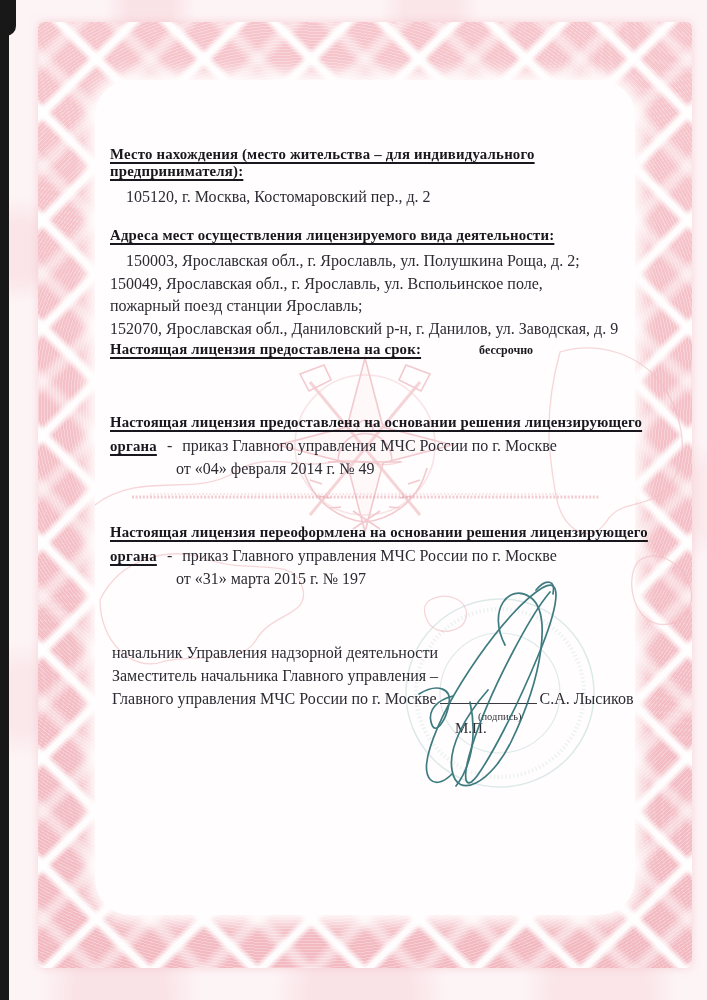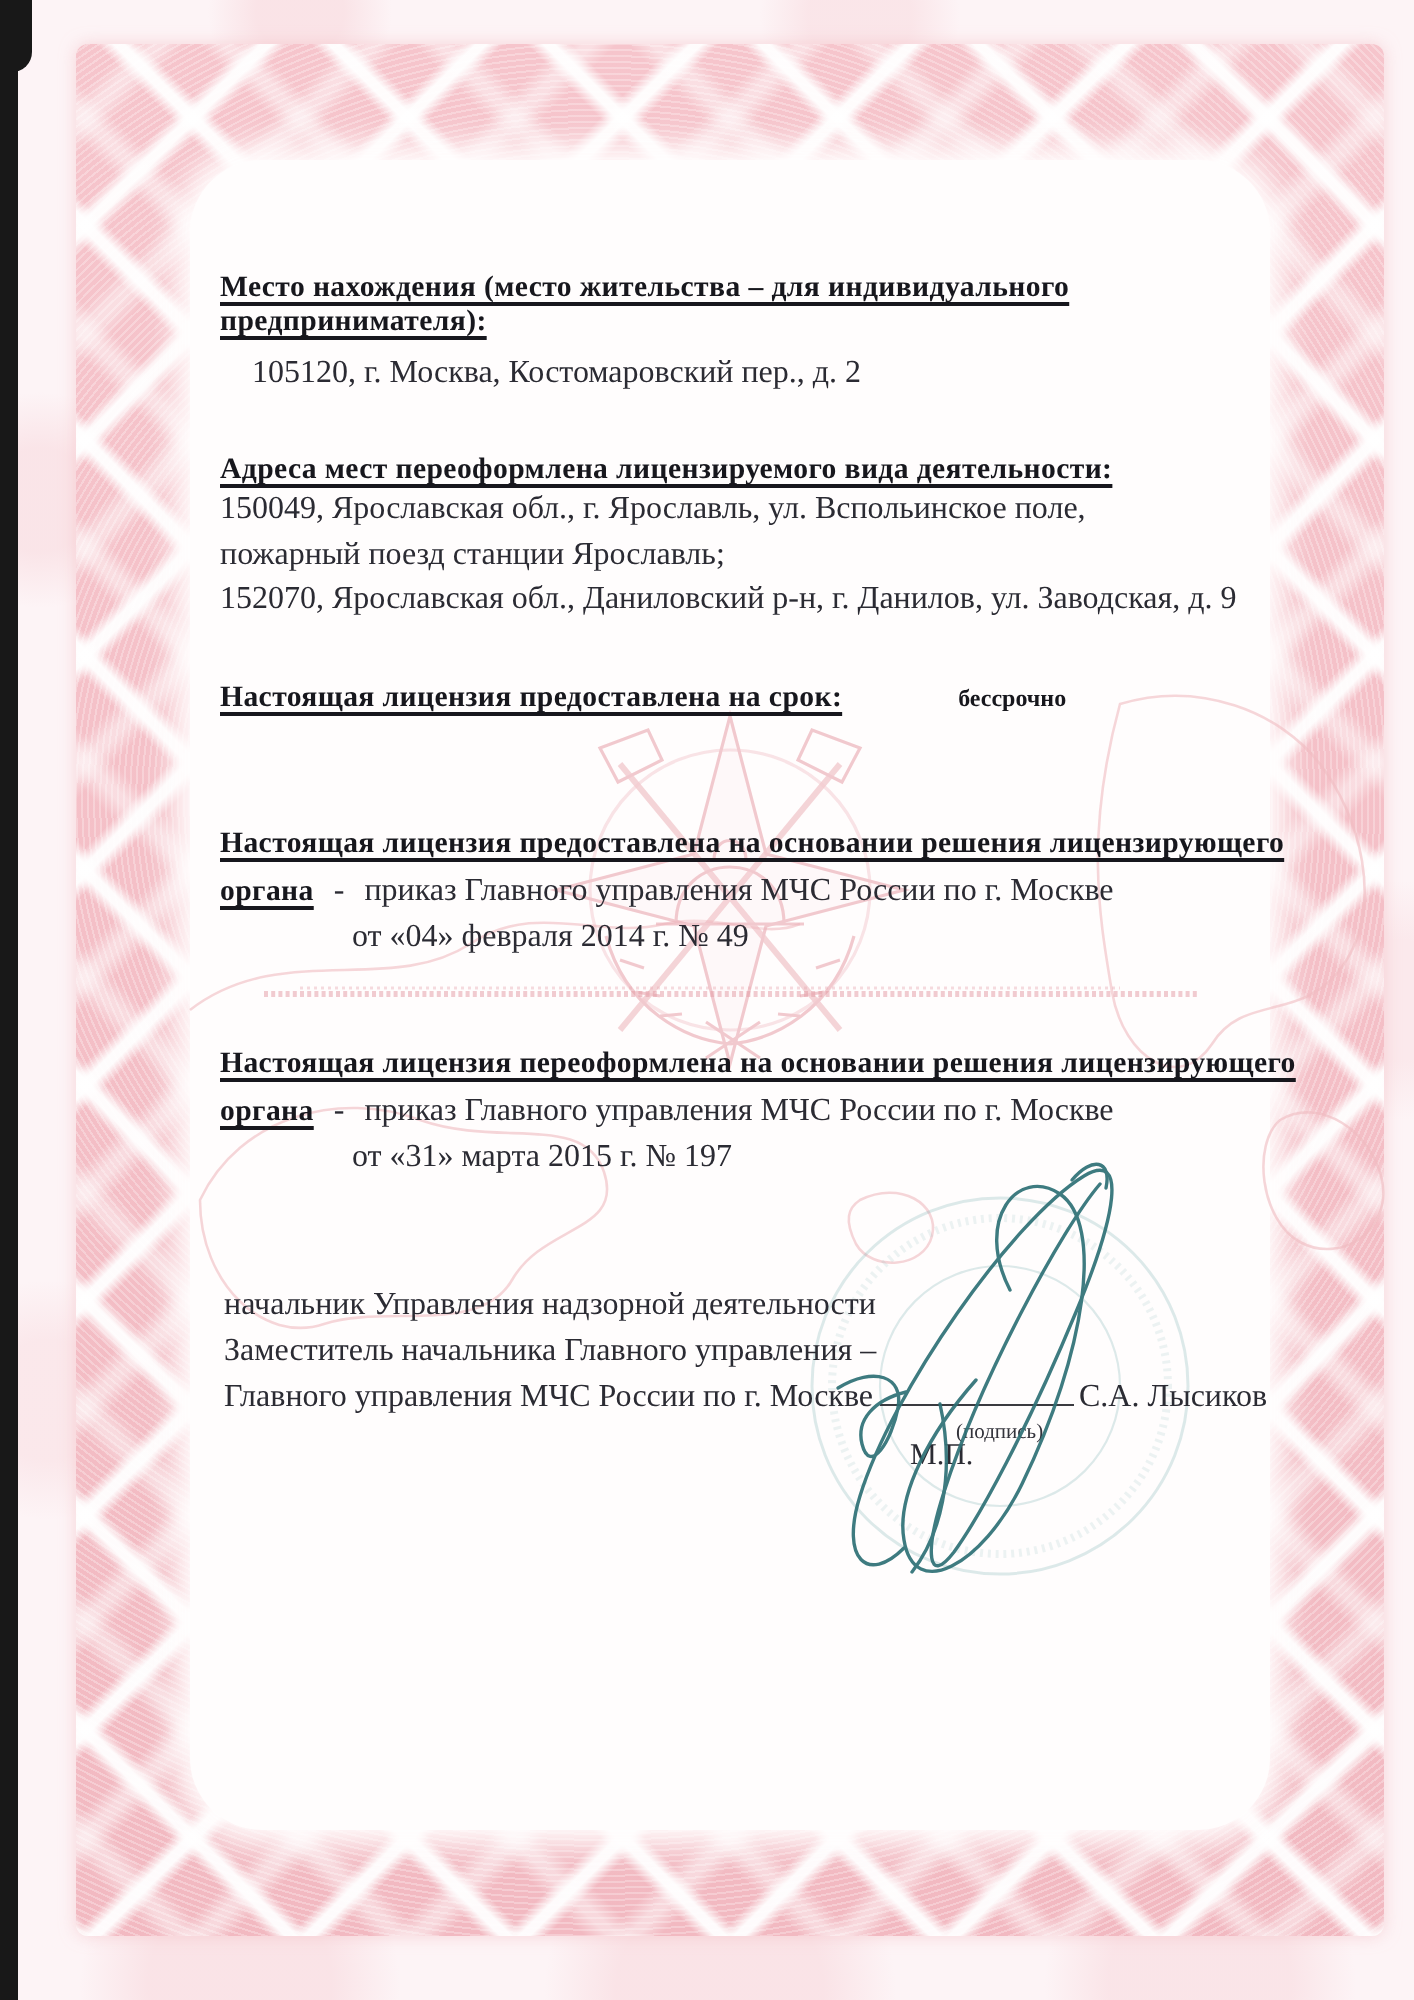--- a/index.html
+++ b/index.html
@@ -96,27 +96,28 @@
     </g>
     <g stroke="#86b6b8" fill="none" opacity="0.28">
       <circle cx="500" cy="693" r="94" stroke-width="1.5"></circle>
       <circle cx="500" cy="693" r="60" stroke-width="1.1"></circle>
       <circle cx="500" cy="693" r="84" stroke-width="4" stroke-dasharray="1.5,2.4" opacity="0.55"></circle>
     </g>
   </svg>
 
   <div class="content">
 
-    <div class="sec" style="top:136px">
+    <div class="sec" style="top:146px">
       <div class="h">Место нахождения (место жительства – для индивидуального предпринимателя):</div>
       <div class="body-line v-first">105120, г. Москва, Костомаровский пер., д. 2</div>
     </div>
 
     <div class="sec" style="top:227px">
-      <div class="h">Адреса мест переоформлена лицензируемого вида деятельности:</div>
+      <div class="h">Адреса мест осуществления лицензируемого вида деятельности:</div>
+      <div class="body-line v-first">150003, Ярославская обл., г. Ярославль, ул. Полушкина Роща, д. 2;</div>
       <div class="body-line">150049, Ярославская обл., г. Ярославль, ул. Вспольинское поле,</div>
       <div class="body-line">пожарный поезд станции Ярославль;</div>
       <div class="body-line">152070, Ярославская обл., Даниловский р-н, г. Данилов, ул. Заводская, д. 9</div>
     </div>
 
     <div class="sec inline-row" style="top:341px">
       <span class="h">Настоящая лицензия предоставлена на срок:</span>
       <span class="term-value">бессрочно</span>
     </div>
 

